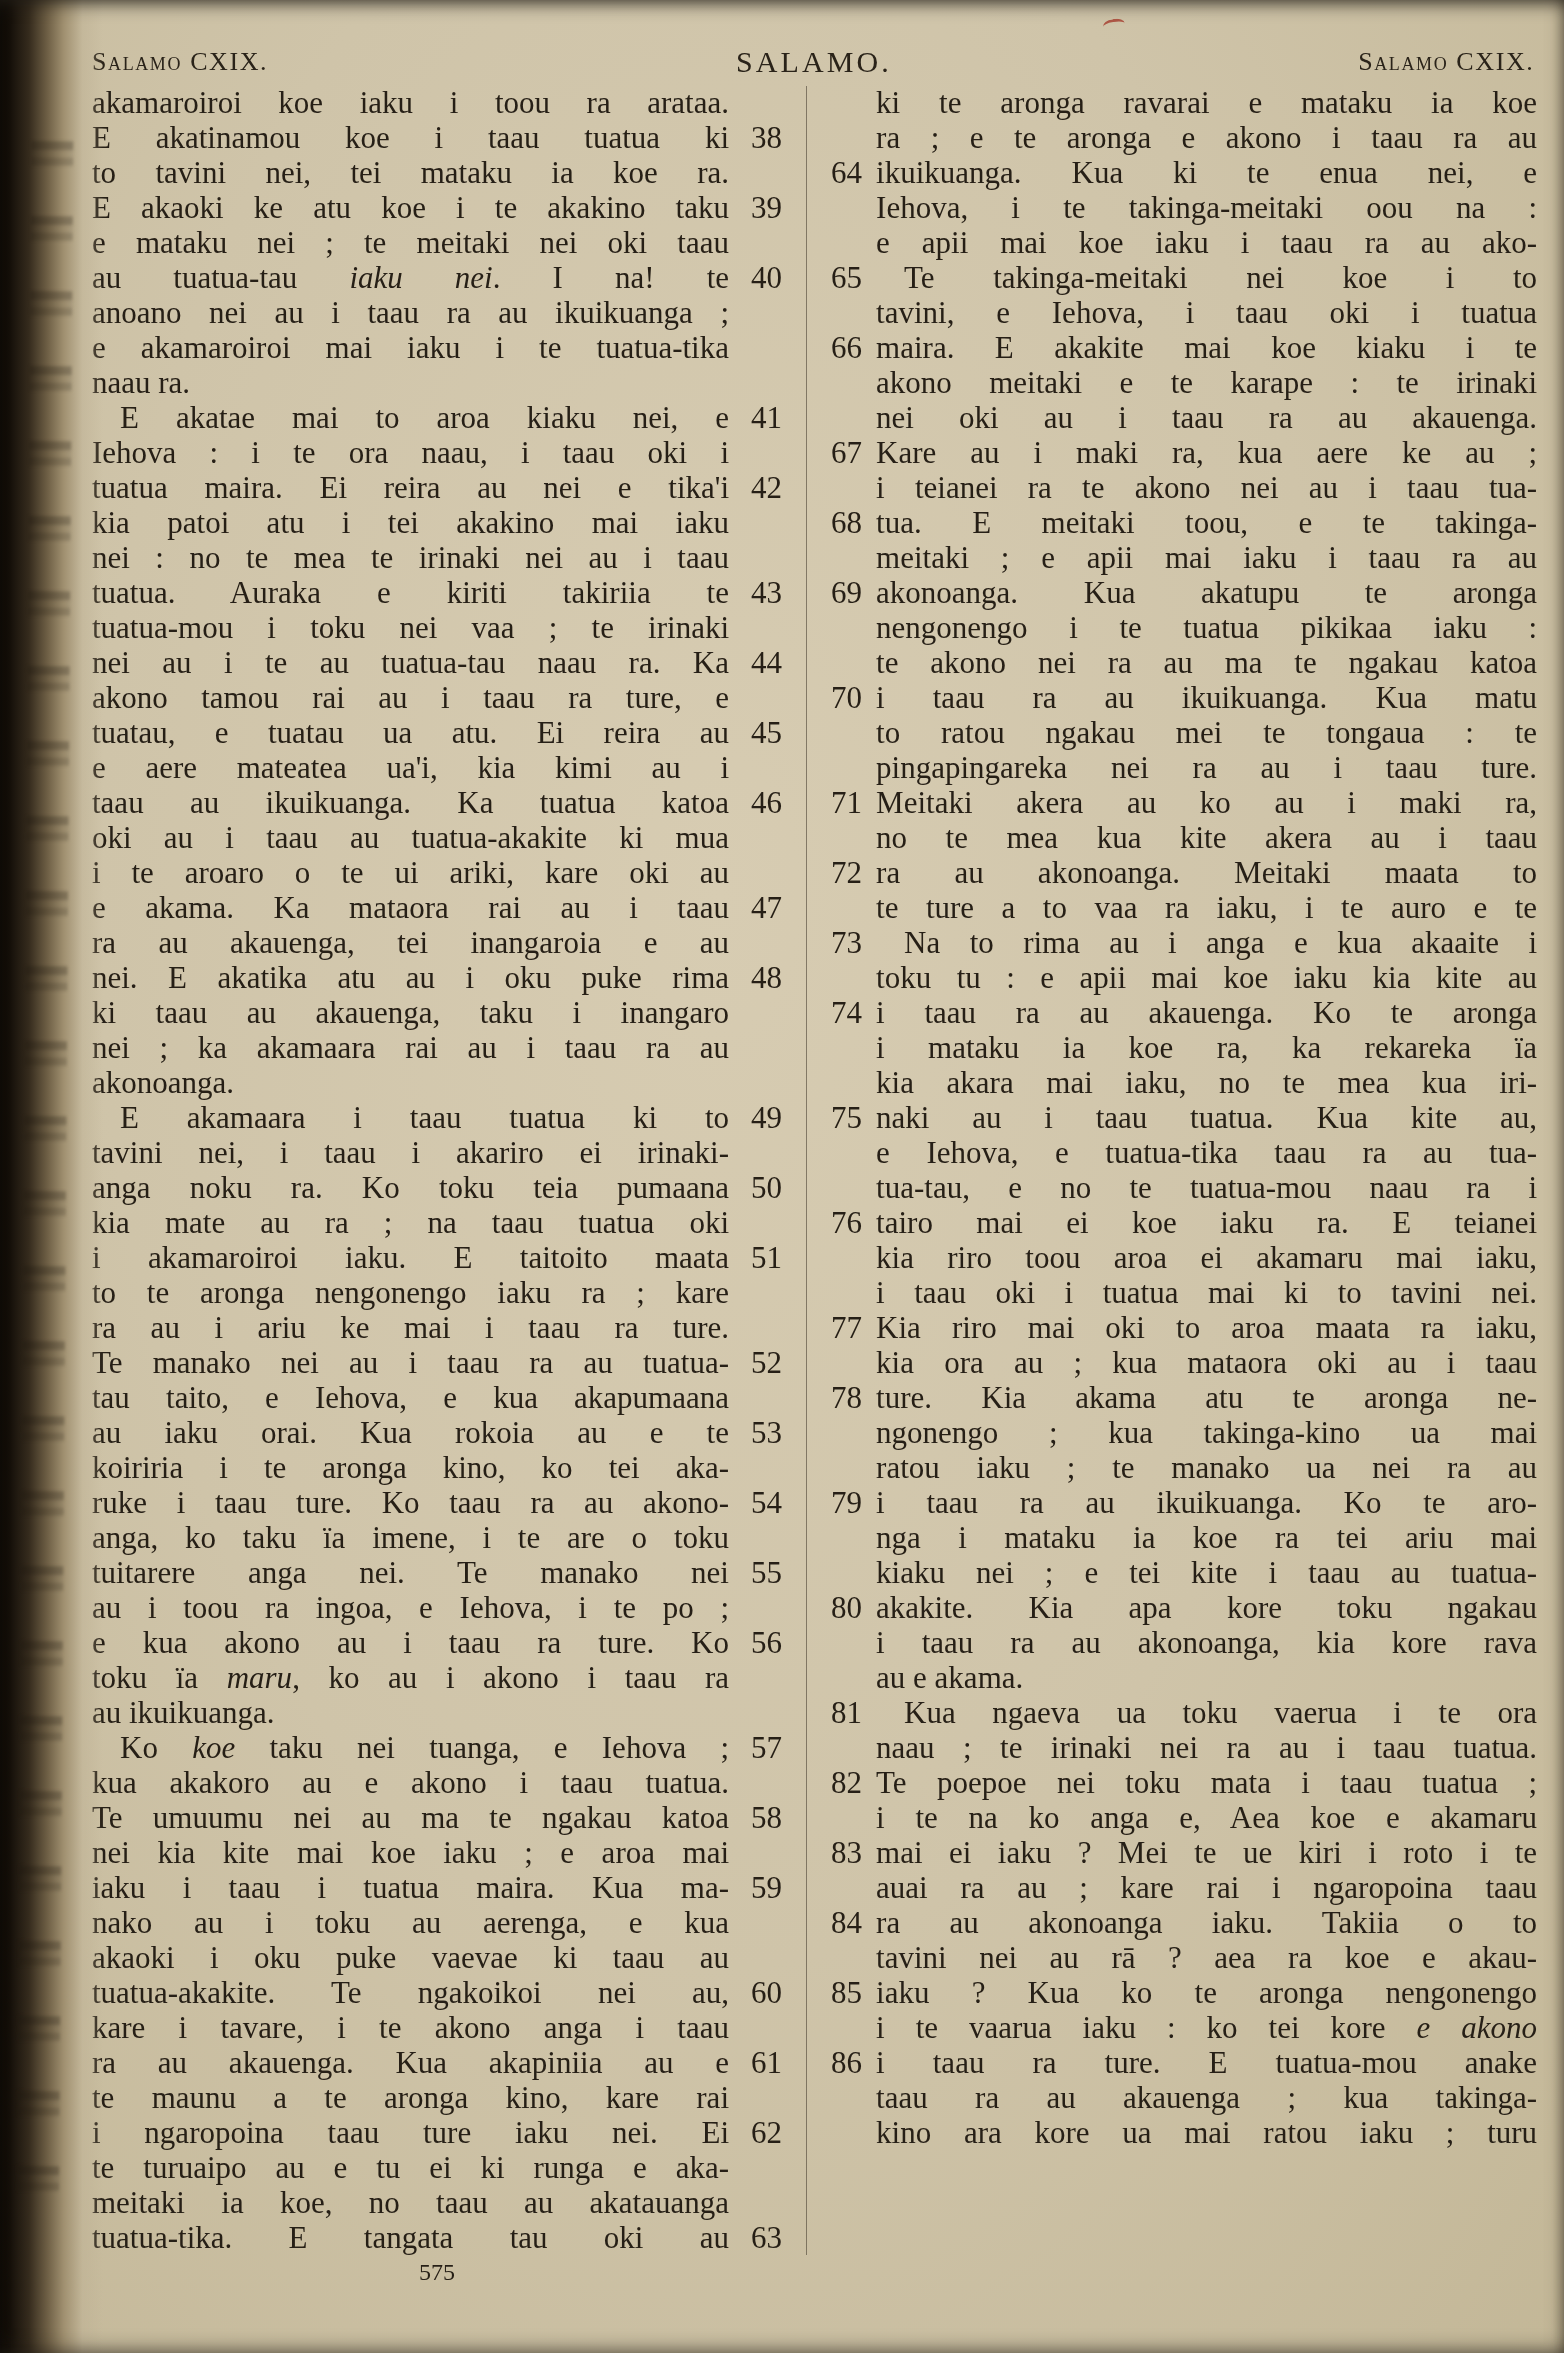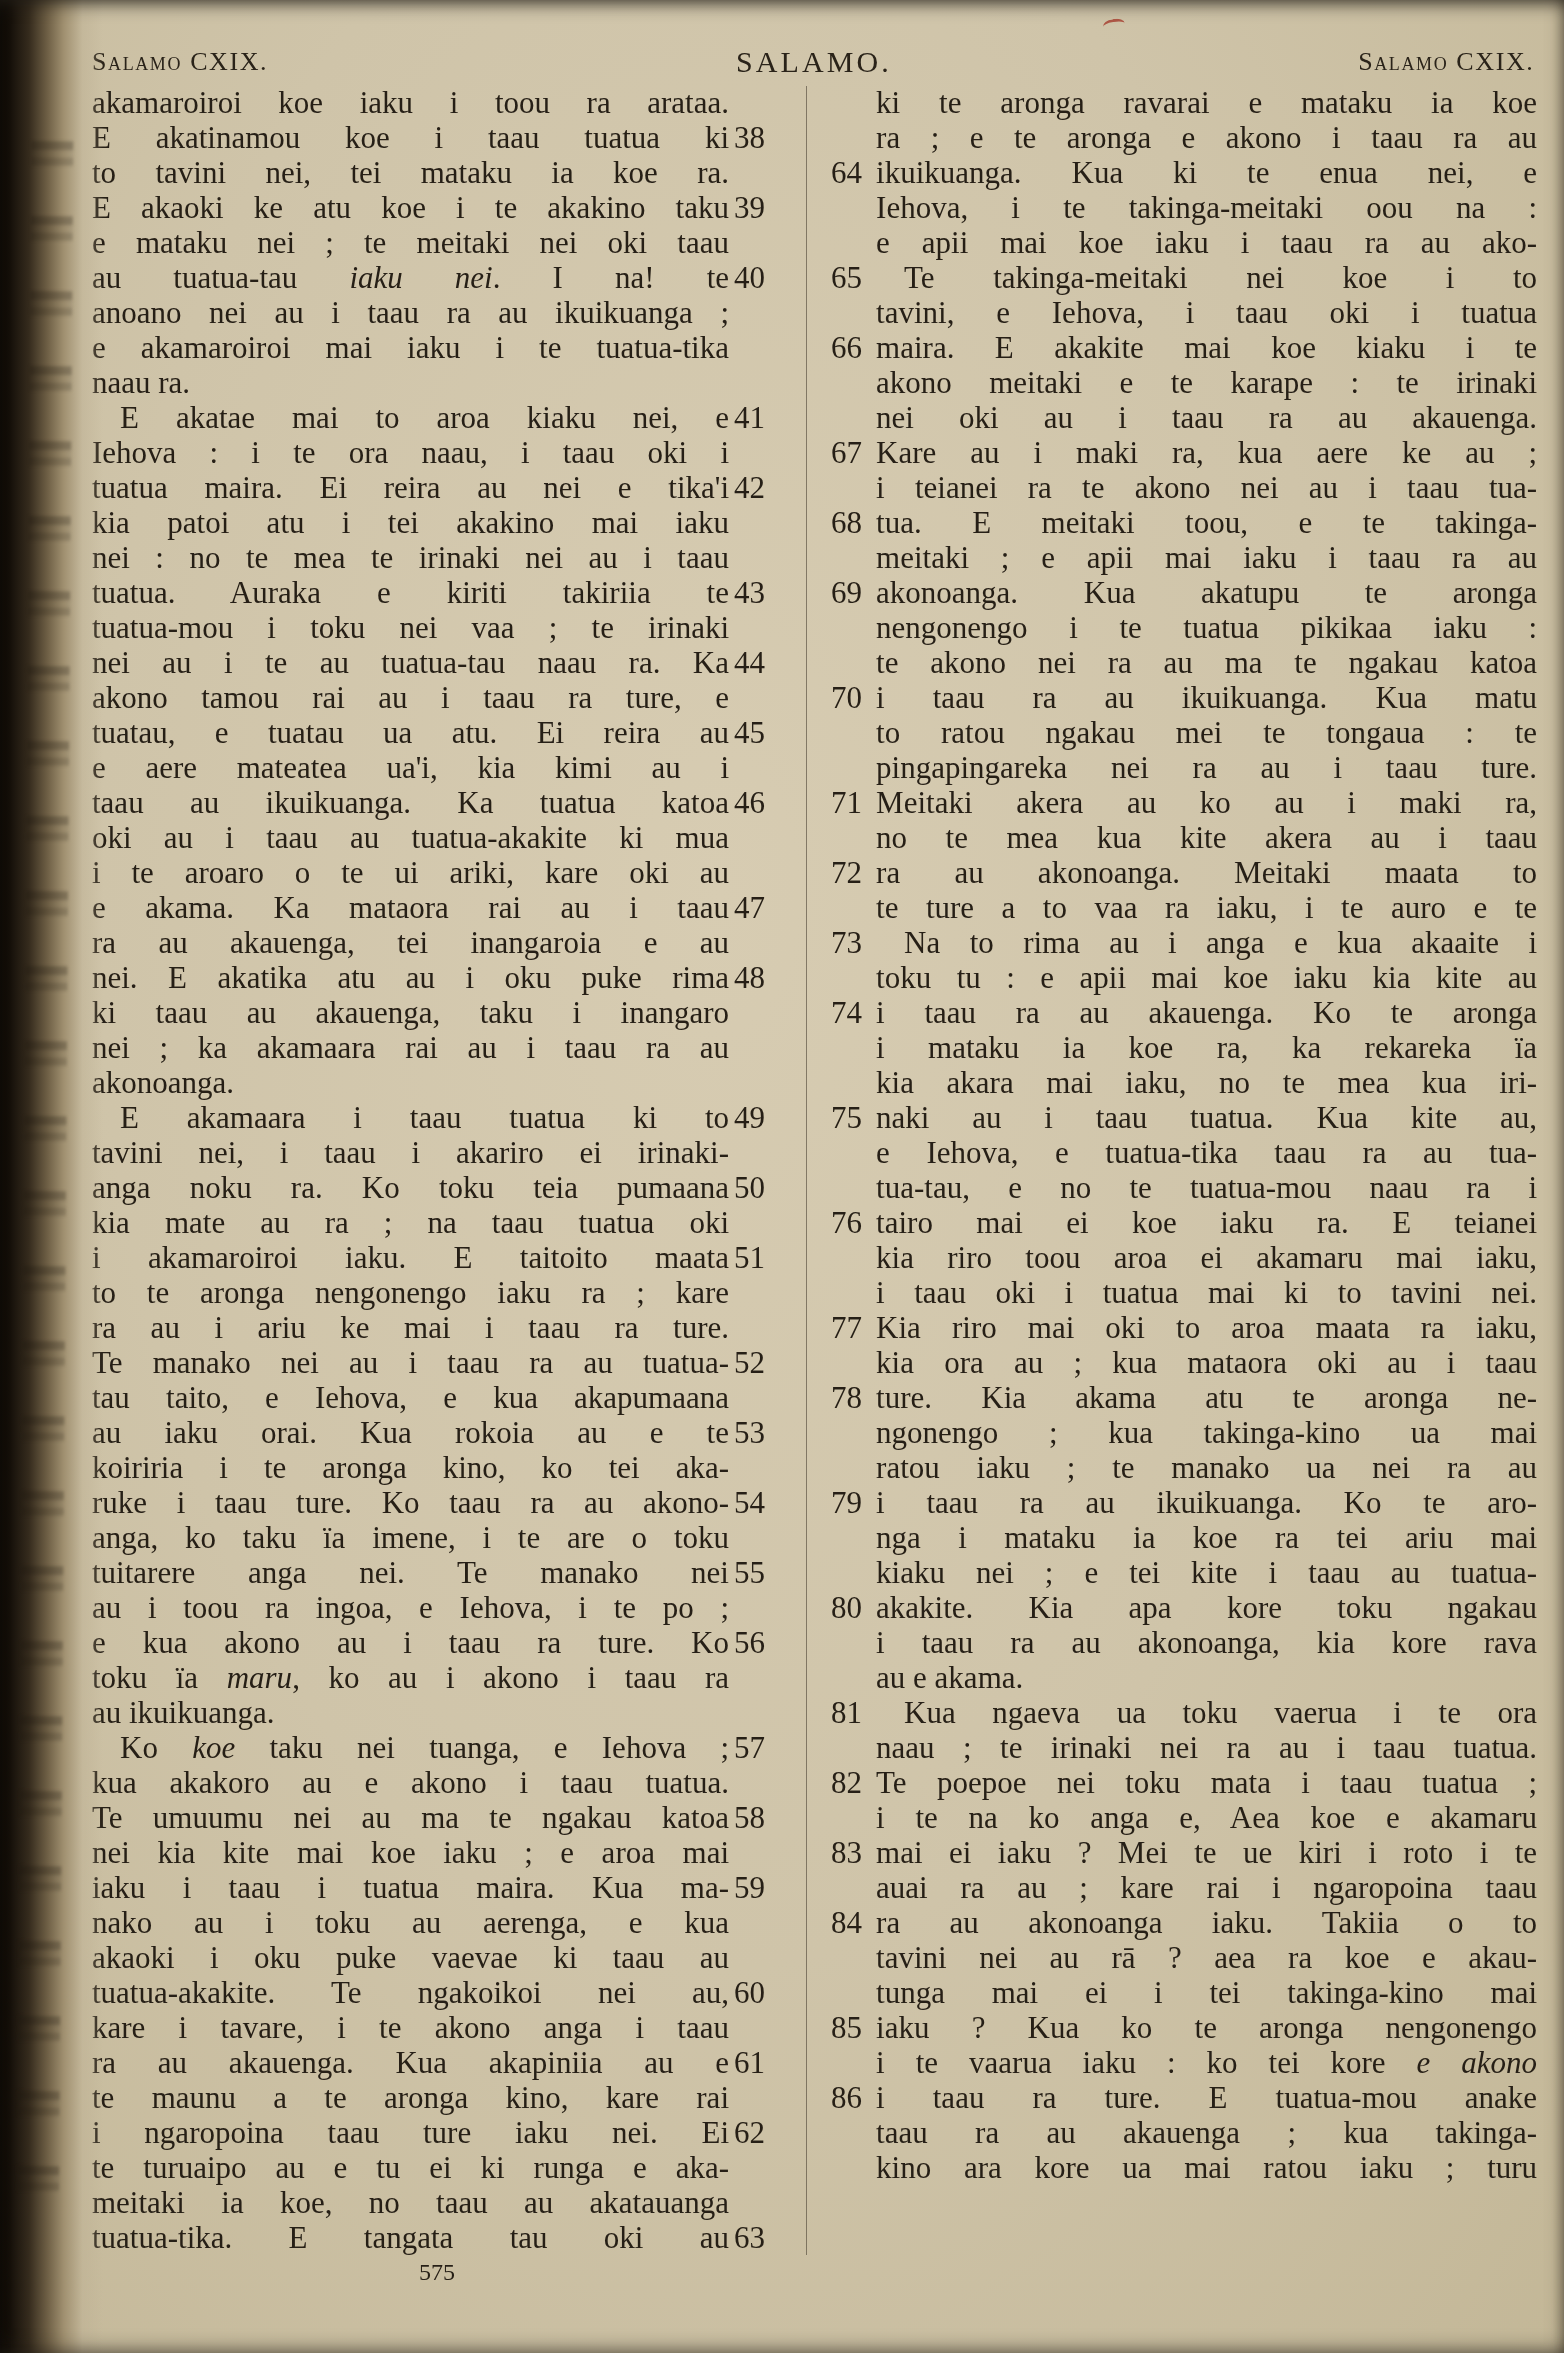--- a/index.html
+++ b/index.html
@@ -64,21 +64,21 @@
   .col{font-size:31px;line-height:35px;}
   .col-left{width:690px;}
   .col-right{width:706px;}
   .divider{width:1.6px;margin:1.6px 24px 0 23.5px;background:rgba(62,52,40,.55);}
 
   .line{position:relative;text-align:justify;text-align-last:justify;white-space:nowrap;}
   .line.end{text-align-last:left;}
   .line.indent{text-indent:28px;}
   .col-left .line{padding-right:53px;}
   .col-left .line .t{display:block;}
-  .col-left .v{position:absolute;right:17px;top:0;text-indent:0;}
+  .col-left .v{position:absolute;right:0;top:0;text-indent:0;}
   .col-right .line{padding-left:45px;}
   .col-right .line .t{display:block;}
   .col-right .v{position:absolute;left:0;top:0;text-indent:0;}
 
   .page-number{
     width:690px;text-align:center;margin-top:4.7px;
     font-size:24px;color:#261f16;
   }
 </style>
 </head>
@@ -490,23 +490,20 @@
             <span class="t">auai ra au ; kare rai i ngaropoina taau</span>
           </div>
           <div class="line">
             <span class="t">ra au akonoanga iaku. Takiia o to</span>
             <span class="v">84</span>
           </div>
           <div class="line">
             <span class="t">tavini nei au rā ? aea ra koe e akau-</span>
           </div>
           <div class="line">
-            <span class="t">tunga mai ei i tei takinga-kino mai</span>
-          </div>
-          <div class="line">
             <span class="t">iaku ? Kua ko te aronga nengonengo</span>
             <span class="v">85</span>
           </div>
           <div class="line">
             <span class="t">i te vaarua iaku : ko tei kore <i>e akono</i></span>
           </div>
           <div class="line">
             <span class="t">i taau ra ture. E tuatua-mou anake</span>
             <span class="v">86</span>
           </div>

